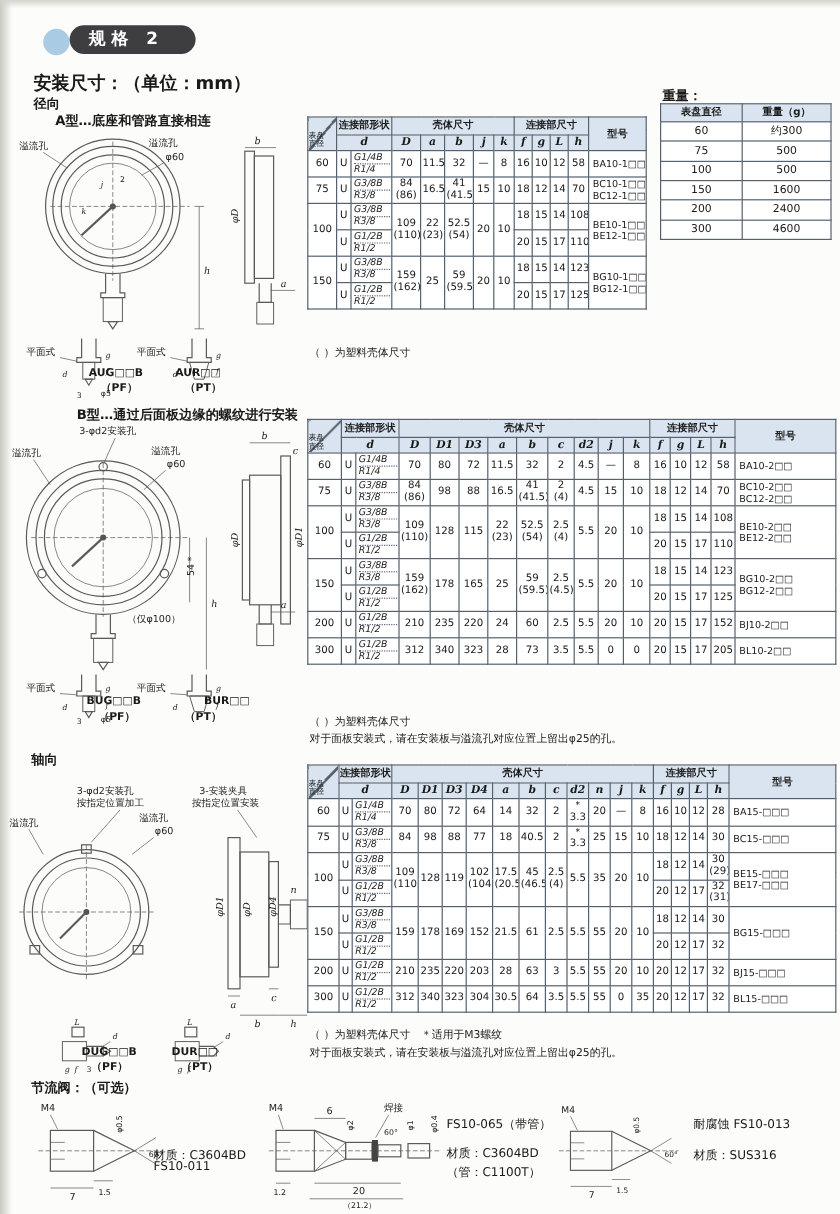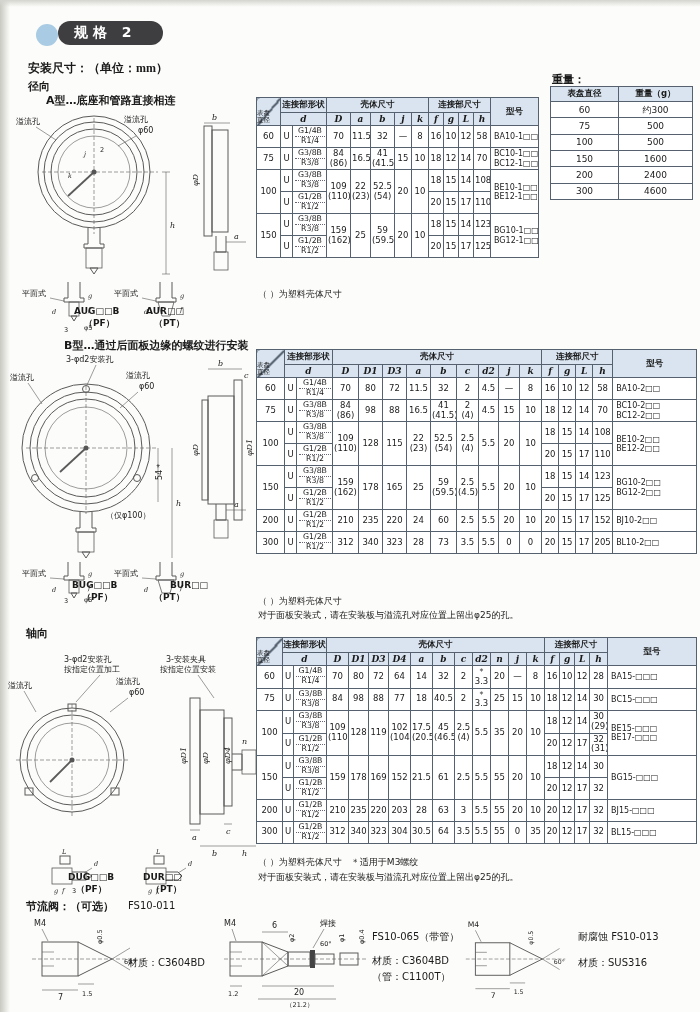--- a/index.html
+++ b/index.html
@@ -4,32 +4,32 @@
 <style>
   html,body{margin:0;padding:0;background:#e8e8e4;}
   .page{position:relative;width:700px;height:1012px;background:#fcfcfa;overflow:hidden;
         font-family:"DejaVu Sans","Liberation Sans",sans-serif;color:#1a1a1a;}
   .abs{position:absolute;}
   .edgeL{left:0;top:0;width:10px;height:1012px;background:linear-gradient(to right,#c9c9c2,rgba(252,252,250,0));}
   .edgeT{left:0;top:0;width:700px;height:7px;background:linear-gradient(to bottom,#d5d5cf,rgba(252,252,250,0));}
   .badge-circle{width:22px;height:22px;border-radius:50%;background:#a9cbe3;}
   .badge{background:#3e3e40;color:#fff;border-radius:12px;padding:3px 26px 3px 16px;
          font-size:14px;font-weight:bold;letter-spacing:5px;}
-  .h1{font-weight:bold;font-size:12px;font-family:Liberation Serif, serif;}
+  .h1{font-weight:bold;font-size:15px;}
   .h2{font-weight:bold;font-size:11px;}
   .note{font-size:9px;}
   .cap{font-size:9px;font-weight:bold;}
   .lbl{font-size:10px;}
   table{border-collapse:collapse;table-layout:fixed;background:#fff;border:1.5px solid #2f3a45;}
   th,td{border:1px solid #55616e;overflow:hidden;}
   th{background:#d9e4f0;font-size:8.5px;font-weight:bold;padding:1px 0;text-align:center;}
   thead tr:nth-child(2) th{font-style:italic;font-family:"DejaVu Serif","Liberation Serif",serif;font-size:9px;font-weight:bold;}
   td{font-size:8.5px;text-align:center;padding:1px 1px;line-height:1.15;}
   td .ln,th .ln{display:block;}
-  .thread{text-align:center;font-size:7.8px;padding-left:2px;}
+  .thread{text-align:left;font-size:7.8px;padding-left:2px;font-style:italic;}
   .thread .ln:first-child{border-bottom:1px dotted #667;}
   .model{text-align:left;font-size:8px;padding-left:3px;white-space:nowrap;}
   .diag{background-image:linear-gradient(to bottom right,transparent 47%,#55616e 47%,#55616e 53%,transparent 53%);
         font-size:6.5px;text-align:left;vertical-align:bottom;font-weight:normal;line-height:1.1;}
   #wt td{font-size:9px;padding:2.5px 0;}
   svg{overflow:visible;}
   svg text{font-size:8px;fill:#222;font-family:"DejaVu Sans","Liberation Sans",sans-serif;}
   svg .tiny{font-size:6.5px;}
   svg .it{font-style:italic;font-family:"DejaVu Serif","Liberation Serif",serif;}
   svg line,svg circle,svg rect,svg path,svg polygon,svg polyline{stroke:#5a5a5a;fill:none;stroke-width:1;}
@@ -1634,21 +1634,21 @@
     <line x1="14" y1="17" x2="20" y2="29" class="thin"></line>
     <text x="74" y="32" class="tiny" transform="rotate(-90 74 32)">φ0.5</text>
     <line x1="84" y1="47" x2="102" y2="36" class="thin"></line>
       <line x1="84" y1="47" x2="102" y2="58" class="thin"></line>
     <text x="96" y="52" class="tiny">60°</text>
     <line x1="14" y1="78" x2="50" y2="78" class="thin"></line>
     <text x="30" y="88">7</text>
     <line x1="50" y1="72" x2="66" y2="72" class="thin"></line>
     <text x="54" y="84" class="tiny">1.5</text>
   </svg>
-  <div class="abs lbl" style="left:128px;top:900px;text-align:right;">FS10-011</div>
+  <div class="abs lbl" style="left:128px;top:967px;text-align:right;">FS10-011</div>
   <div class="abs lbl" style="left:128px;top:956px;">材质：C3604BD</div>
 
   <svg class="abs" style="left:222px;top:912px;" width="152" height="95" viewBox="0 0 152 95">
     <line x1="2" y1="47" x2="146" y2="47" class="dash"></line>
     <rect x="8" y="30" width="32" height="34"></rect>
     <line x1="8" y1="40" x2="20" y2="40" class="thin"></line>
       <line x1="8" y1="54" x2="20" y2="54" class="thin"></line>
     <path d="M40 30 L66 40 L66 54 L40 64"></path>
     <line x1="40" y1="30" x2="66" y2="54" class="thin"></line>
       <line x1="40" y1="64" x2="66" y2="40" class="thin"></line>

